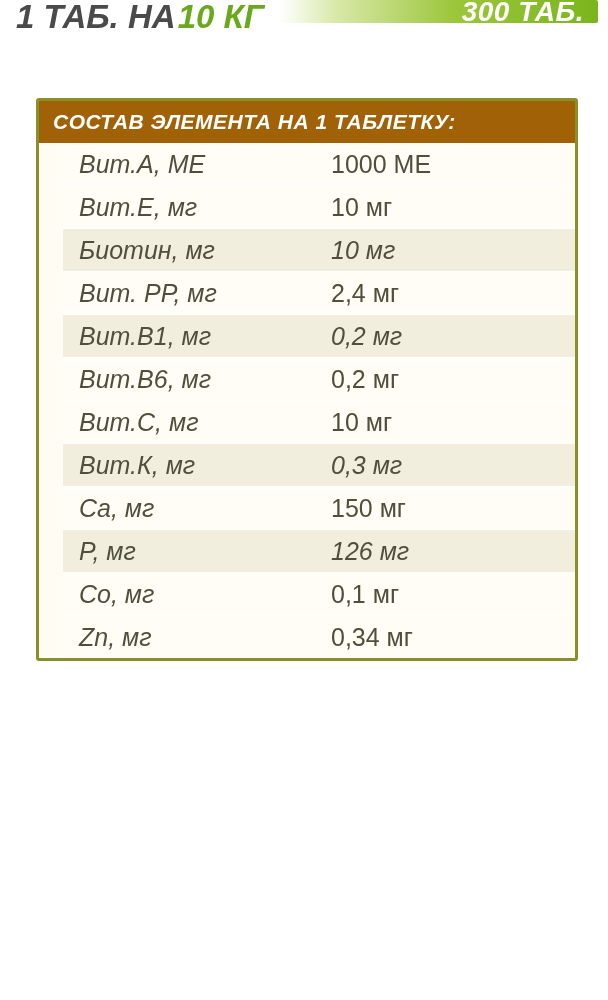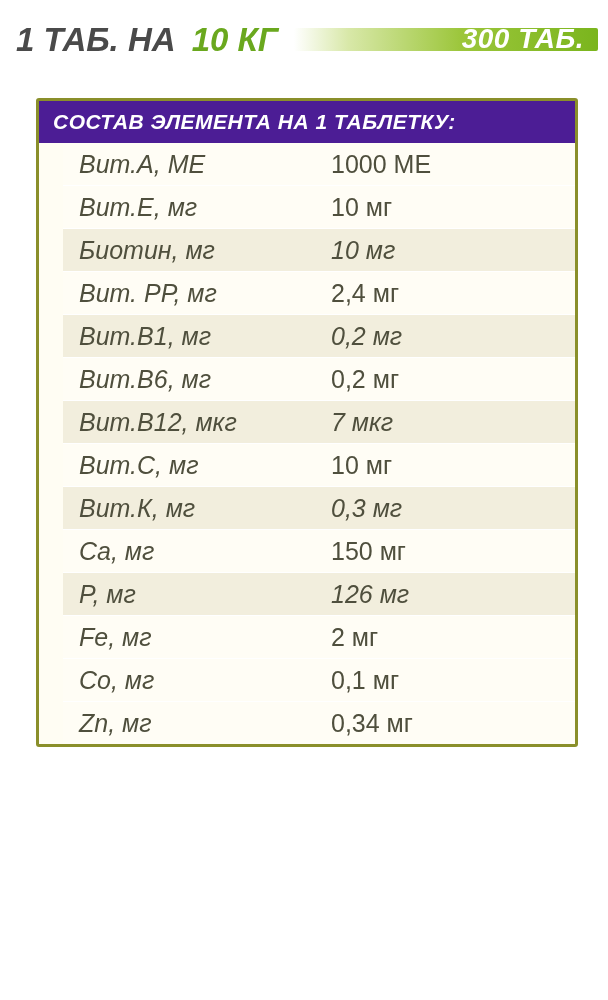--- a/index.html
+++ b/index.html
@@ -19,21 +19,20 @@
     width: 608px;
     height: 1000px;
     box-sizing: border-box;
   }
 
   
   .header {
     position: relative;
     height: 78px;
     display: flex;
-    align-items: center;
     padding: 0 10px 0 16px;
     box-sizing: border-box;
   }
 
   .header-title {
     font-size: 33px;
     font-weight: bold;
     font-style: italic;
     color: #4a4a4a;
     letter-spacing: 0px;
@@ -41,21 +40,21 @@
     line-height: 1;
   }
 
   .header-accent {
     font-size: 33px;
     font-weight: bold;
     font-style: italic;
     color: #6aa81e;
     white-space: nowrap;
     line-height: 1;
-    margin-left: 16px;
+    margin-left: 2px;
   }
 
   .header-badge {
     margin-left: 16px;
     flex: 1 1 auto;
     height: 23px;
     background: linear-gradient(to right, #ffffff 0%, #d8e8a8 18%, #9cc63b 55%, #7ab51d 100%);
     display: flex;
     align-items: center;
     justify-content: flex-end;
@@ -77,21 +76,21 @@
   
   .table-wrap {
     margin: 20px 30px 0 36px;
     border: 3px solid #8a8f2a;
     border-radius: 3px;
     overflow: hidden;
     background: #fffdf3;
   }
 
   .table-header {
-    background: #4c1d95;
+    background: #a16207;
     color: #ffffff;
     font-size: 21px;
     font-weight: bold;
     font-style: italic;
     letter-spacing: 0.5px;
     padding: 9px 0 9px 14px;
     box-sizing: border-box;
     line-height: 1.15;
     white-space: nowrap;
   }
@@ -175,43 +174,35 @@
             <td class="value">2,4 мг</td>
           </tr>
           <tr class="odd">
             <td class="name">Вит.В1, мг</td>
             <td class="value">0,2 мг</td>
           </tr>
           <tr class="even">
             <td class="name">Вит.В6, мг</td>
             <td class="value">0,2 мг</td>
           </tr>
-          <tr class="odd">
-            <td class="name">Вит.В12, мкг</td>
-            <td class="value">7 мкг</td>
-          </tr>
           <tr class="even">
             <td class="name">Вит.С, мг</td>
             <td class="value">10 мг</td>
           </tr>
           <tr class="odd">
             <td class="name">Вит.К, мг</td>
             <td class="value">0,3 мг</td>
           </tr>
           <tr class="even">
             <td class="name">Ca, мг</td>
             <td class="value">150 мг</td>
           </tr>
           <tr class="odd">
             <td class="name">P, мг</td>
             <td class="value">126 мг</td>
-          </tr>
-          <tr class="even">
-            <td class="name">Fe, мг</td>
-            <td class="value">2 мг</td>
           </tr>
           <tr class="even">
             <td class="name">Co, мг</td>
             <td class="value">0,1 мг</td>
           </tr>
           <tr class="even">
             <td class="name">Zn, мг</td>
             <td class="value">0,34 мг</td>
           </tr>
         </tbody>

